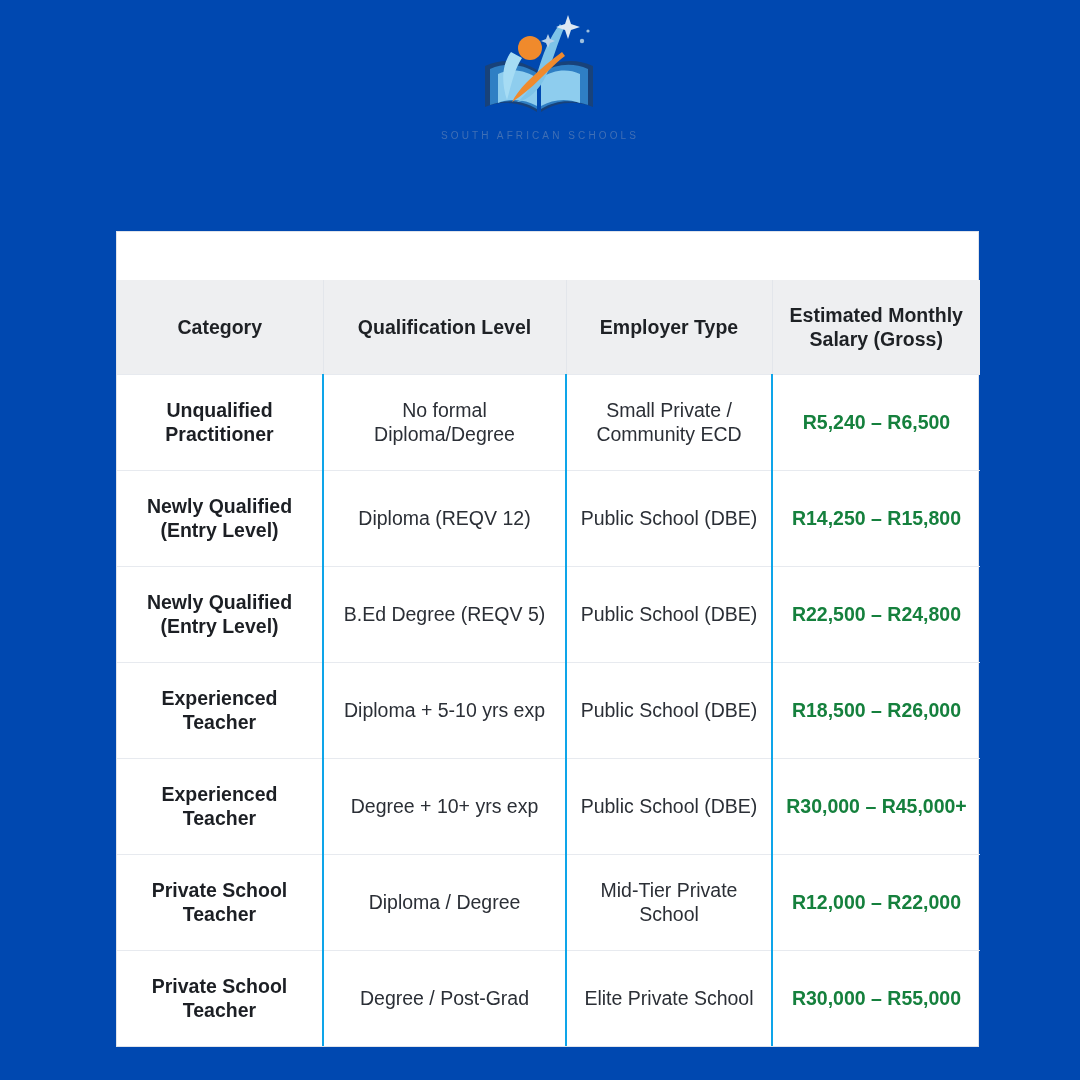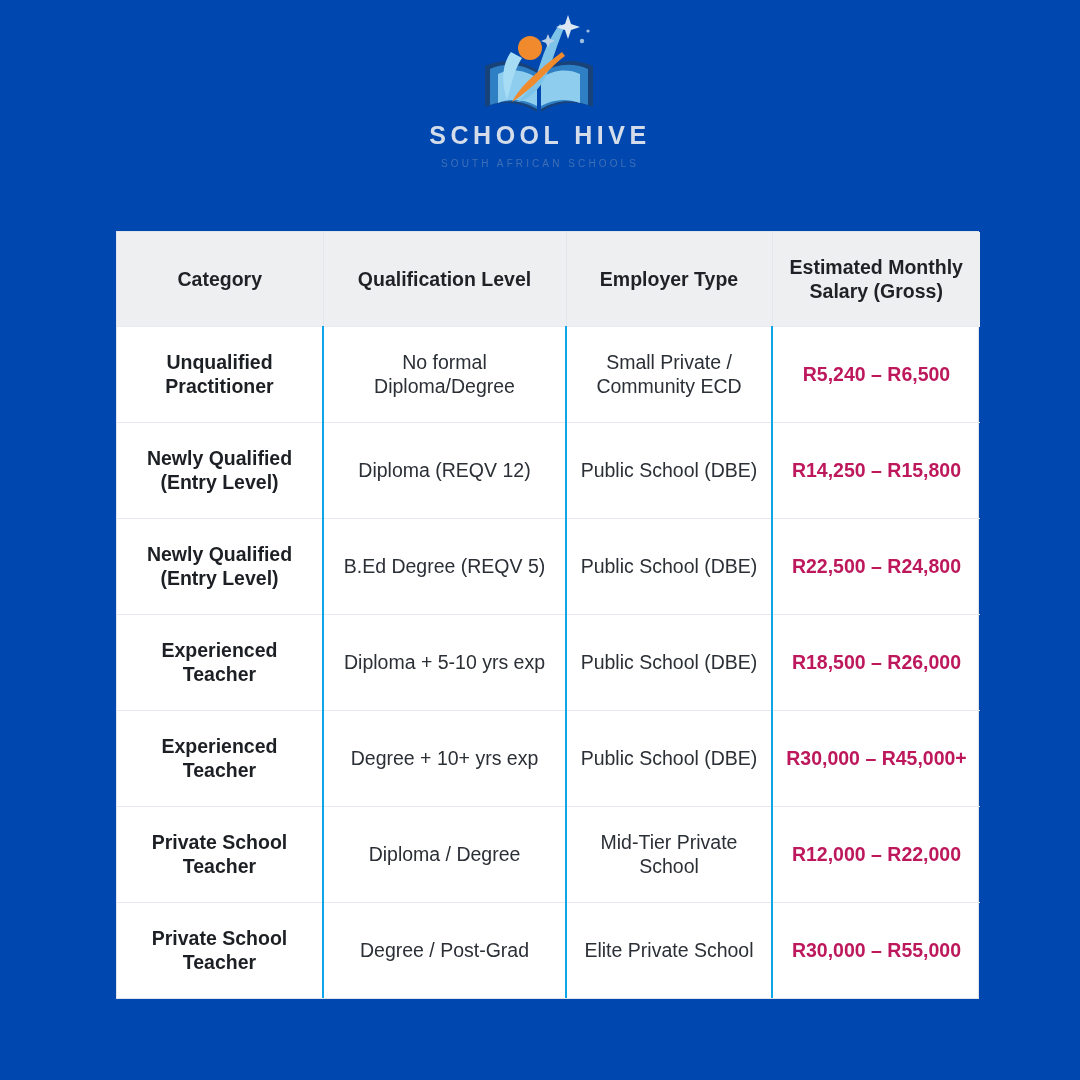--- a/index.html
+++ b/index.html
@@ -81,20 +81,21 @@
     top: 231px;
     width: 863px;
     background: #ffffff;
     border: 1px solid #dfe3ea;
   }
 
   table.salary-table {
     width: 100%;
     border-collapse: collapse;
     table-layout: fixed;
+    margin-top: 48px;
   }
 
   table.salary-table col.c0 { width: 206px; }
   table.salary-table col.c1 { width: 243px; }
   table.salary-table col.c2 { width: 206px; }
   table.salary-table col.c3 { width: 208px; }
 
   thead tr { background: #eeeff1; }
 
   thead th {
@@ -117,21 +118,21 @@
     vertical-align: middle;
     font-size: 19.5px;
     color: #2b2f36;
     border-top: 1px solid #e7eaef;
     border-right: 2px solid #0ea5e9;
     line-height: 1.24;
   }
   tbody td:last-child { border-right: none; }
 
   tbody td.col-category { font-weight: bold; color: #1c1f24; }
-  tbody td.col-salary   { font-weight: bold; color: #be185d; }
+  tbody td.col-salary   { font-weight: bold; color: #15803d; }
 </style>
 </head>
 <body>
 
 <div class="poster">
 
   <div class="brand">
 
     <div class="logo-mark">
       <svg viewBox="0 0 150 112" width="150" height="112" aria-hidden="true">
@@ -156,21 +157,20 @@
                  C56 88 66 80 76 70 C85 61 93 53 100 48 Z" fill="#ef8a2d"></path>
 
         <path d="M103 7 L106 16 L115 19 L106 22 L103 31 L100 22 L91 19 L100 16 Z" fill="#dde8f2"></path>
 
         <path d="M83 26 L85 31 L90 33 L85 35 L83 40 L81 35 L76 33 L81 31 Z" fill="#b9d2e8"></path>
         <circle cx="117" cy="33" r="2.2" fill="#9dbfdd"></circle>
         <circle cx="123" cy="23" r="1.6" fill="#9dbfdd"></circle>
       </svg>
     </div>
 
-    <div class="brand-name">SCHOOL HIVE</div>
 
     <div class="brand-tagline">SOUTH AFRICAN SCHOOLS</div>
   </div>
 
 
   <div class="table-wrap">
     <table class="salary-table">
       <colgroup>
         <col class="c0">
           <col class="c1">

